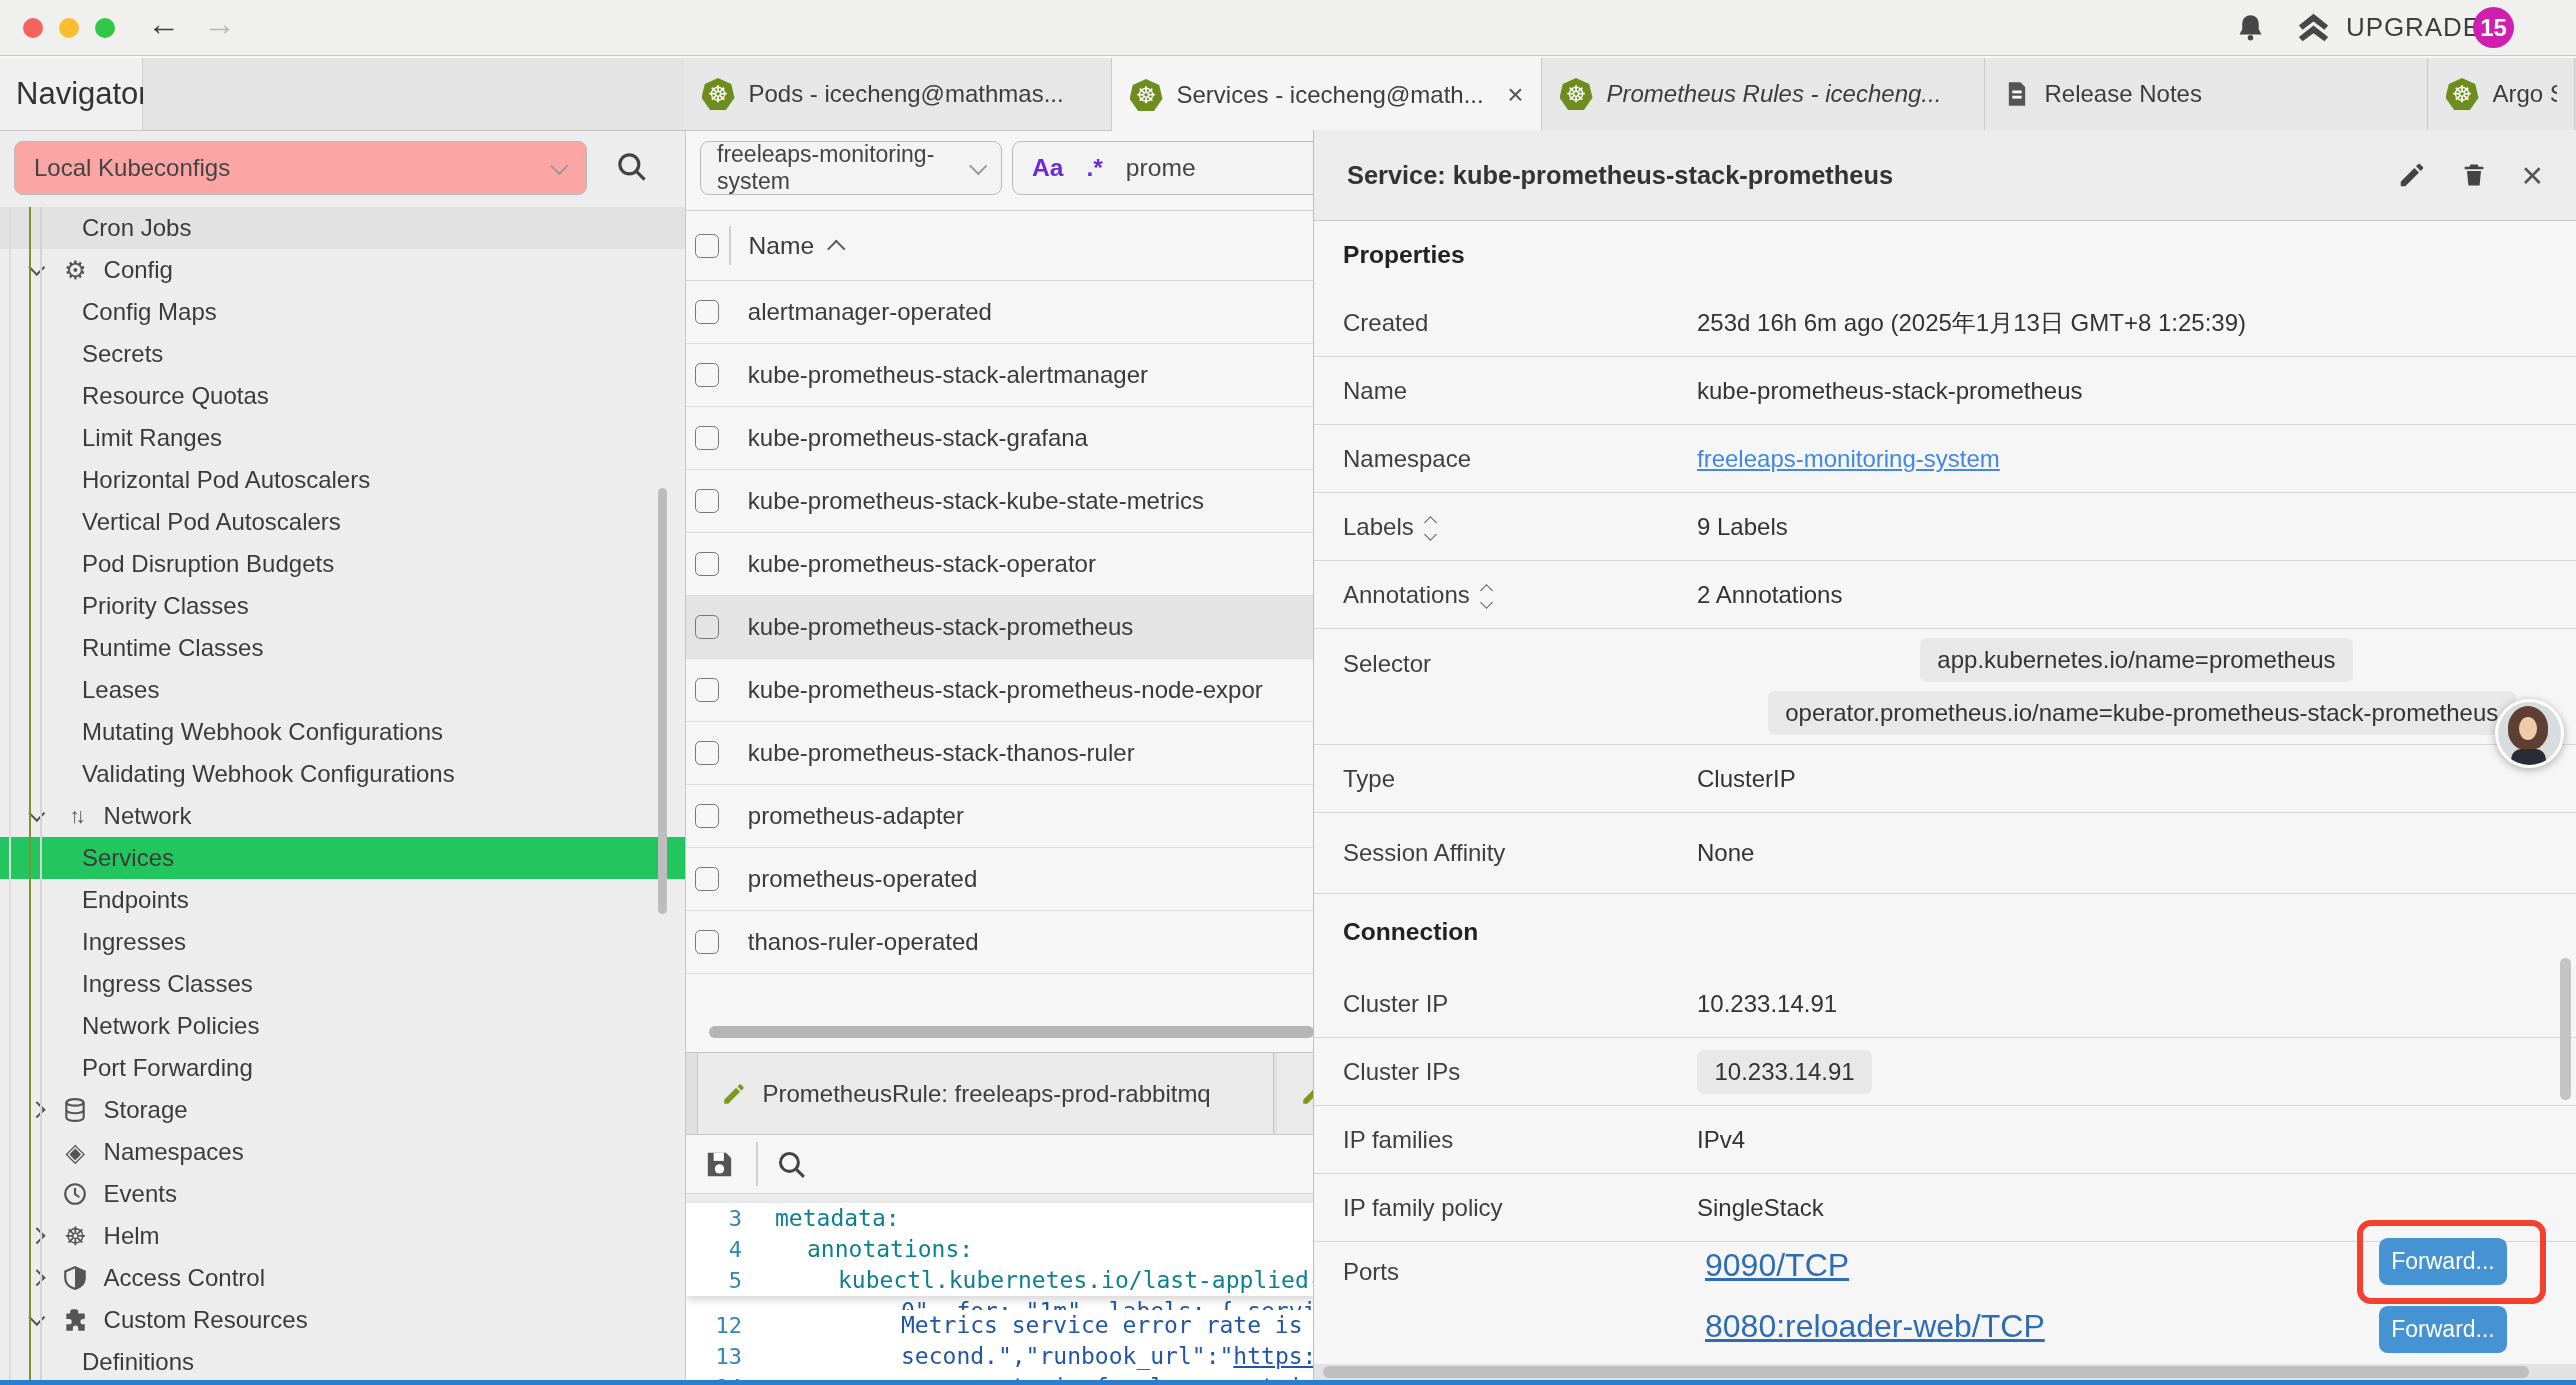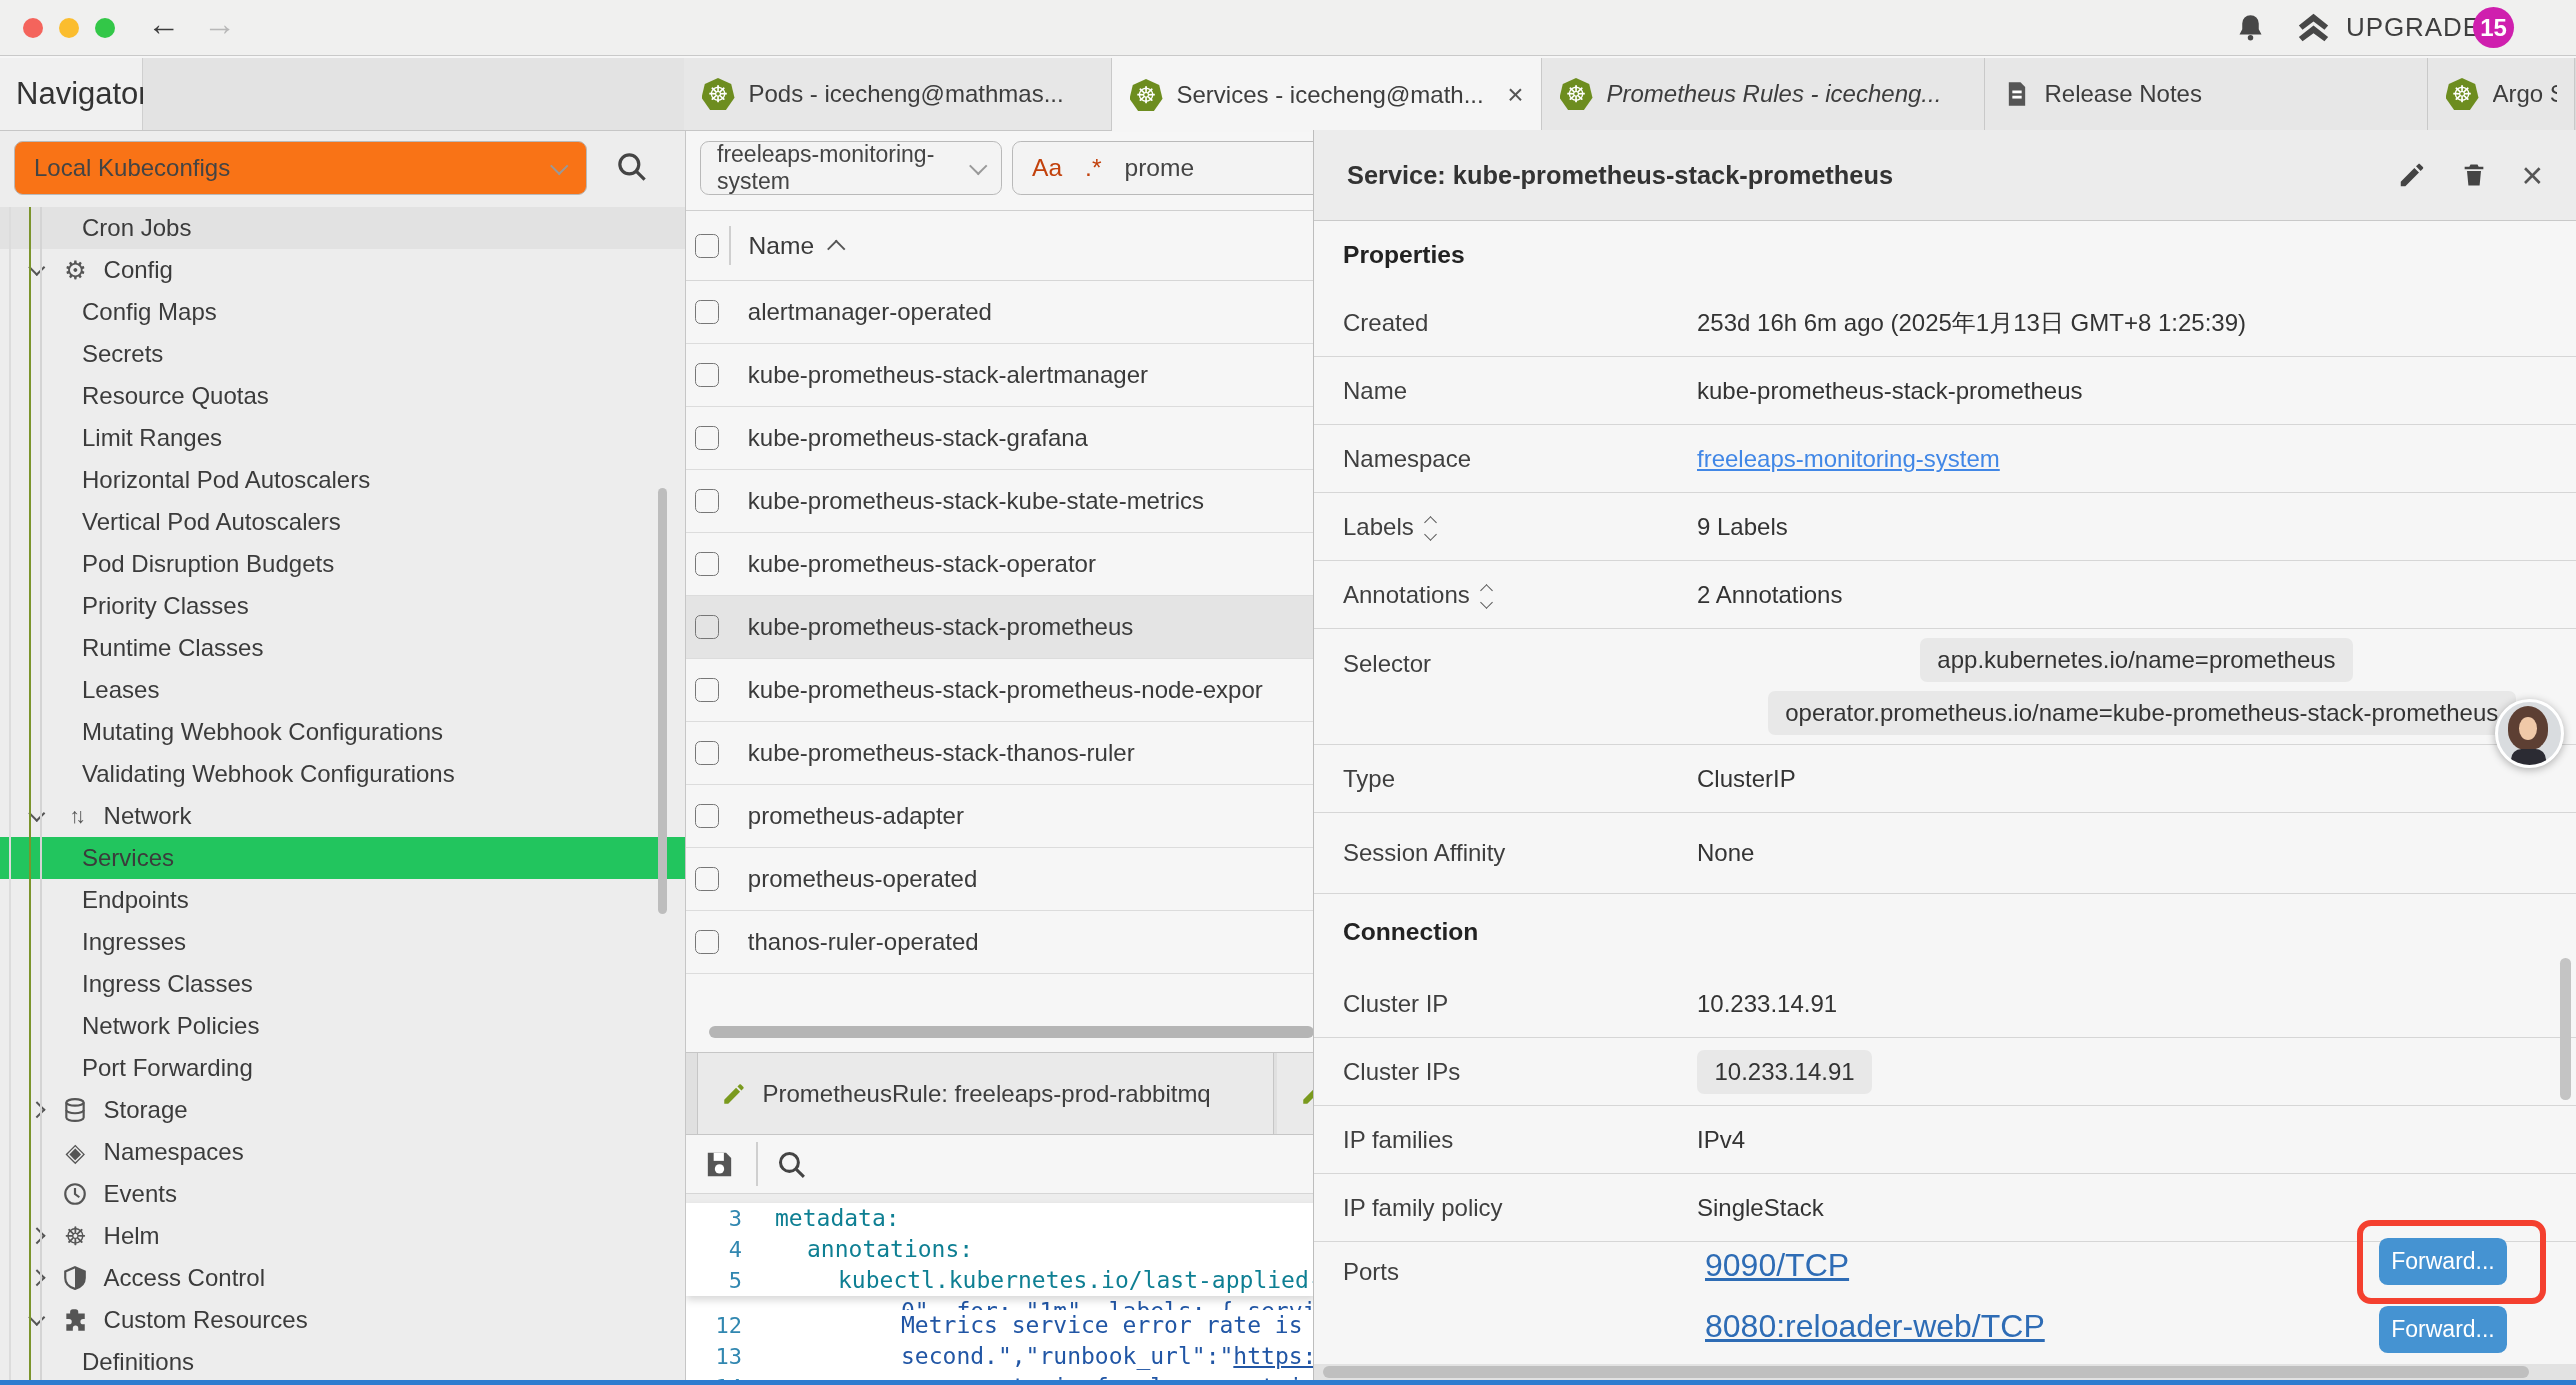--- a/index.html
+++ b/index.html
@@ -39,21 +39,21 @@
            display:flex;align-items:center;justify-content:center;color:#fff;font-size:23px;flex:none;}
   .svgic{display:inline-flex;align-items:center;justify-content:center;flex:none;}
   .svgic svg{width:100%;height:100%;}
 
   
   .sidebar{position:absolute;top:130px;left:0;width:686px;bottom:5.3px;background:#ededed;
            border-right:1.8px solid #c6c6c6;box-sizing:border-box;overflow:hidden;}
   .side-controls{position:relative;height:77px;}
   .kubeselect{position:absolute;left:14px;top:11.4px;width:573px;height:54px;border:1.8px solid #b9b9b9;
               border-radius:8.8px;box-sizing:border-box;display:flex;align-items:center;
-              padding:0 19px;font-size:24px;color:#444;background:#f97316;}
+              padding:0 19px;font-size:24px;color:#444;background:#fca5a5;}
   .kubeselect .chevslot2{margin-left:auto;}
   .side-search{position:absolute;left:614px;top:19px;width:35px;height:35px;}
   .tree{position:absolute;top:77px;left:0;right:0;bottom:0;}
   .guide{position:absolute;top:0;bottom:0;width:1.8px;pointer-events:none;}
   .trow{height:42px;display:flex;align-items:center;font-size:24px;color:#3b3b3b;position:relative;}
   .trow.l2{padding-left:82px;}
   .trow.l1{padding-left:26px;gap:12.3px;}
   .trow.sel{background:#22c55e;}
   .trow.hov{background:#e2e2e2;}
   .chevslot{width:21px;height:21px;display:flex;align-items:center;justify-content:center;flex:none;}
@@ -71,21 +71,21 @@
   .nsselect{position:absolute;left:14px;top:11.4px;width:302px;height:54px;border:1.8px solid #b9b9b9;
             border-radius:8.8px;box-sizing:border-box;display:flex;align-items:center;
             padding:0 16px;font-size:23px;color:#444;background:#f3f3f3;}
   .nsselect .chevslot2{margin-left:auto;}
   .chevslot2{width:16px;height:16px;display:flex;align-items:center;justify-content:center;}
   .dchev{width:10.5px;height:10.5px;border-right:2.6px solid #999;border-bottom:2.6px solid #999;
          transform:rotate(45deg) translate(-1.8px,-1.8px);}
   .searchbox{position:absolute;left:326px;top:11.4px;width:309px;height:54px;border:1.8px solid #b9b9b9;
              border-radius:8.8px 0 0 8.8px;box-sizing:border-box;display:flex;align-items:center;
              gap:23px;padding:0 19px;font-size:24.6px;color:#444;background:#f3f3f3;}
-  .tok{color:#c2410c;}
+  .tok{color:#6d28d9;font-weight:bold;}
   .thead{position:relative;height:70px;border-bottom:1.8px solid #d6d6d6;display:flex;align-items:center;
          font-size:24.6px;color:#3a3a3a;box-sizing:border-box;}
   .cb{width:24px;height:24px;border:1.8px solid #777;border-radius:5.3px;box-sizing:border-box;flex:none;}
   .thead .cb{margin-left:8.8px;}
   .hdiv{width:1.8px;height:39px;background:#cfcfcf;margin-left:10.5px;}
   .thead .hname{margin-left:17.5px;}
   .sortcaret{width:10.5px;height:10.5px;border-right:2.6px solid #555;border-bottom:2.6px solid #555;
              transform:rotate(-135deg);margin-left:16px;margin-top:7px;}
   .mrow{height:63px;border-bottom:1.8px solid #dcdcdc;display:flex;align-items:center;
         font-size:24px;color:#3a3a3a;box-sizing:border-box;}

